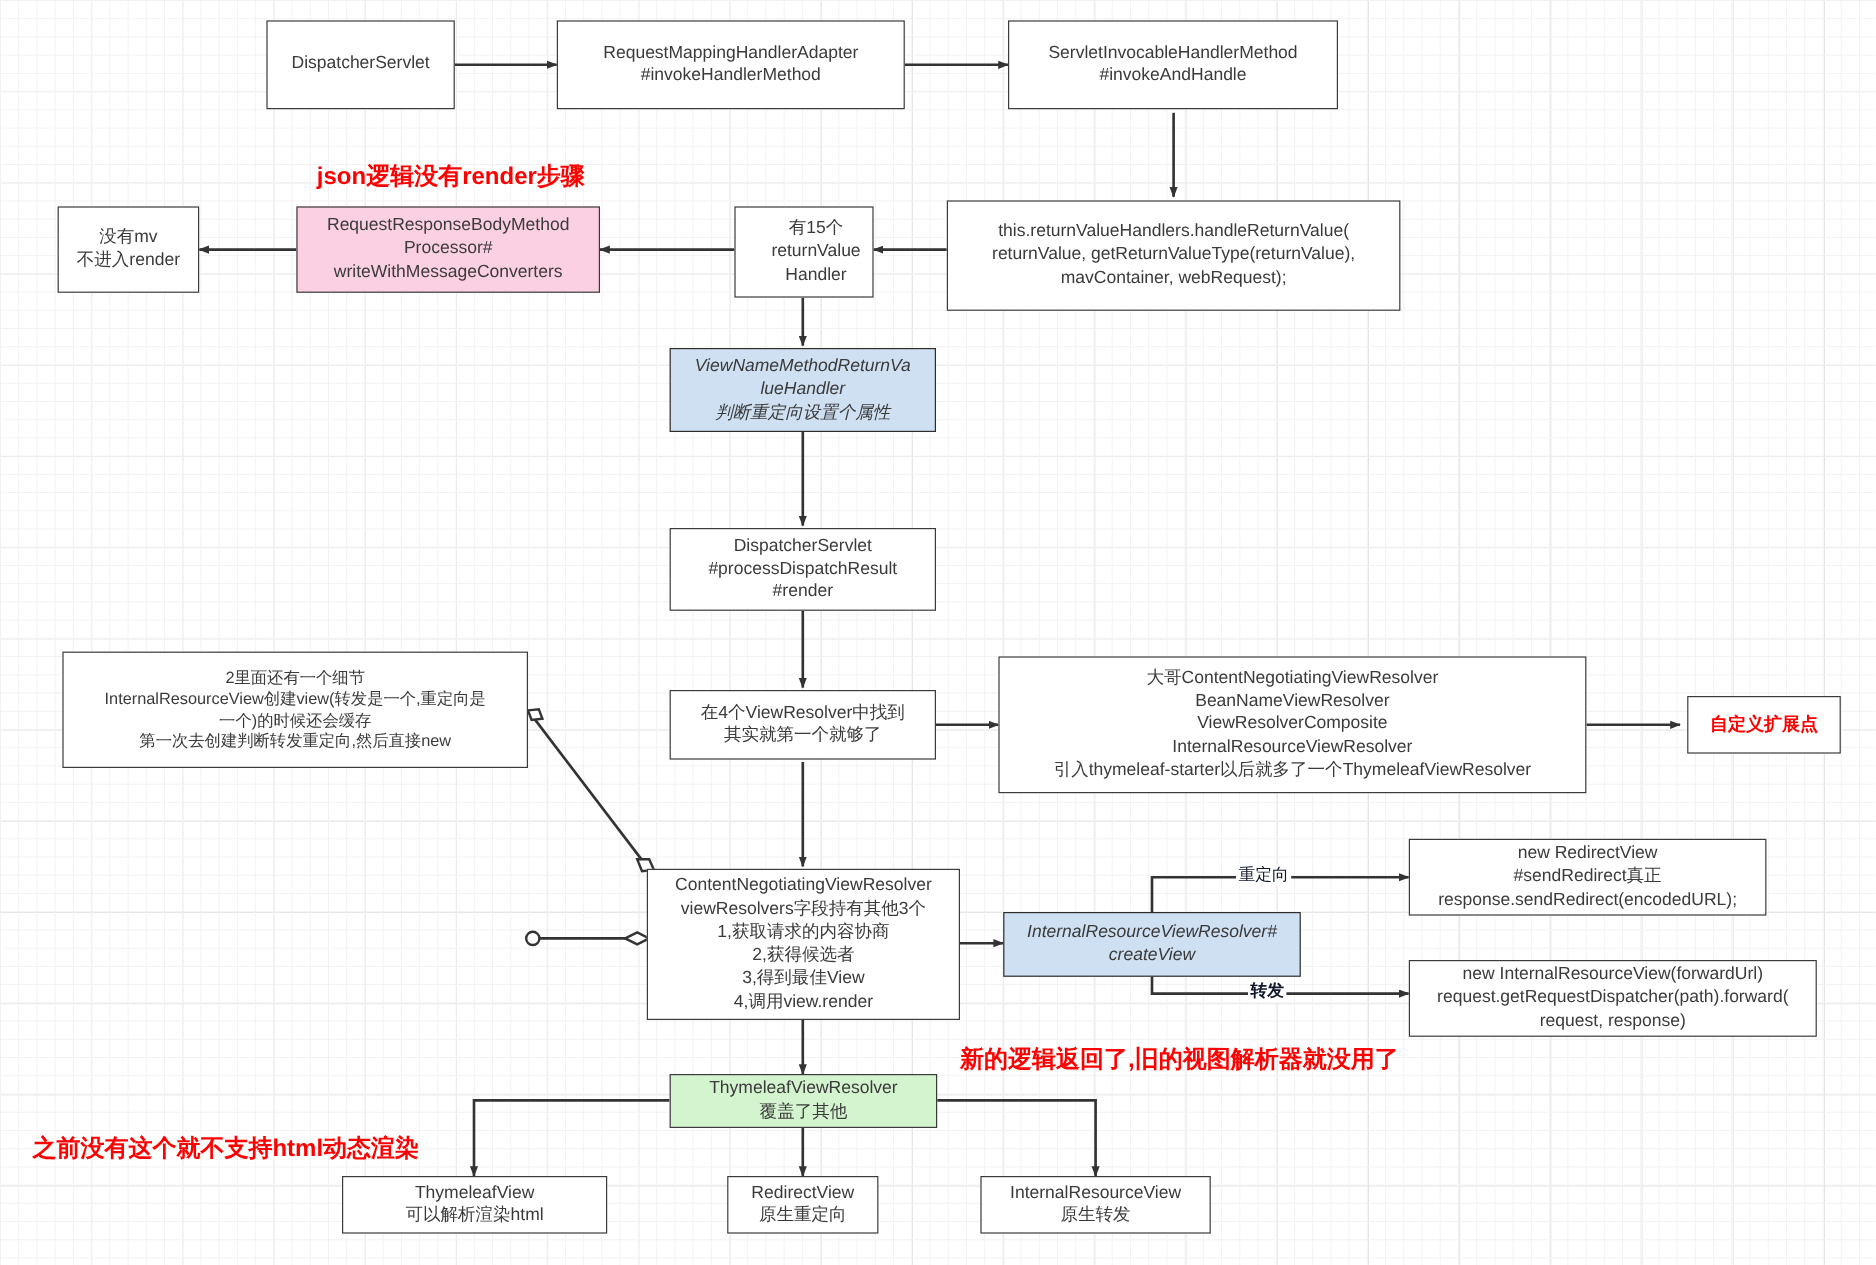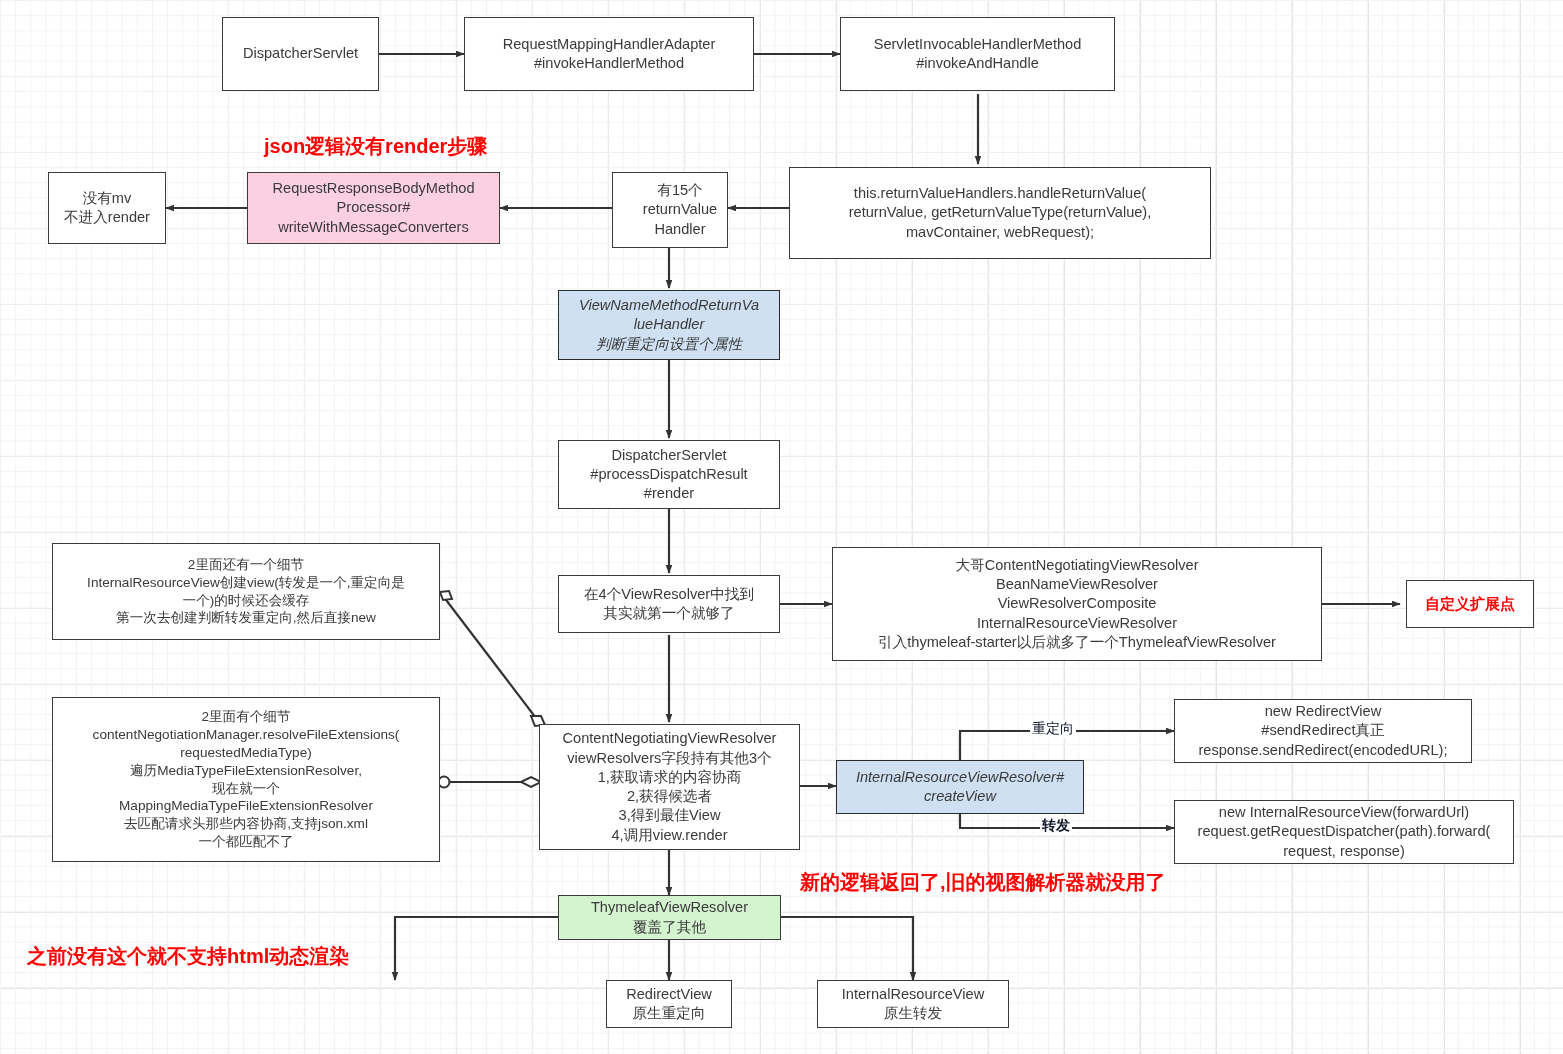--- a/index.html
+++ b/index.html
@@ -113,21 +113,21 @@
 不进入render</div>
 
   <div class="node pink" style="left:247px;top:172px;width:253px;height:72px;">RequestResponseBodyMethod
 Processor#
 writeWithMessageConverters</div>
 
   <div class="node" style="left:612px;top:172px;width:116px;height:76px;padding-left:24px;">有15个
 returnValue
 Handler</div>
 
-  <div class="node" style="left:789px;top:167px;width:422px;height:92px;">this.returnValueHandlers.handleReturnValue(
+  <div class="node" style="left:789px;top:167px;width:378px;height:92px;">this.returnValueHandlers.handleReturnValue(
 returnValue, getReturnValueType(returnValue),
 mavContainer, webRequest);</div>
 
   <div class="node blue" style="left:558px;top:290px;width:222px;height:70px;">ViewNameMethodReturnVa
 lueHandler
 判断重定向设置个属性</div>
 
   <div class="node" style="left:558px;top:440px;width:222px;height:69px;">DispatcherServlet
 #processDispatchResult
 #render</div>
@@ -141,28 +141,20 @@
 InternalResourceViewResolver
 引入thymeleaf-starter以后就多了一个ThymeleafViewResolver</div>
 
   <div class="node redtext" style="left:1406px;top:580px;width:128px;height:48px;">自定义扩展点</div>
 
   <div class="node" style="left:52px;top:543px;width:388px;height:97px;font-size:13.6px;">2里面还有一个细节
 InternalResourceView创建view(转发是一个,重定向是
 一个)的时候还会缓存
 第一次去创建判断转发重定向,然后直接new</div>
 
-  <div class="node" style="left:52px;top:697px;width:388px;height:165px;font-size:13.6px;">2里面有个细节
-contentNegotiationManager.resolveFileExtensions(
-requestedMediaType)
-遍历MediaTypeFileExtensionResolver,
-现在就一个
-MappingMediaTypeFileExtensionResolver
-去匹配请求头那些内容协商,支持json.xml
-一个都匹配不了</div>
 
   <div class="node" style="left:539px;top:724px;width:261px;height:126px;">ContentNegotiatingViewResolver
 viewResolvers字段持有其他3个
 1,获取请求的内容协商
 2,获得候选者
 3,得到最佳View
 4,调用view.render</div>
 
   <div class="node blue" style="left:836px;top:760px;width:248px;height:54px;">InternalResourceViewResolver#
 createView</div>
@@ -179,20 +171,22 @@
 request.getRequestDispatcher(path).forward(
 request, response)</div>
 
   <div class="annot" style="left:800px;top:869px;">新的逻辑返回了,旧的视图解析器就没用了</div>
 
   <div class="annot" style="left:27px;top:943px;">之前没有这个就不支持html动态渲染</div>
 
   <div class="node green" style="left:558px;top:895px;width:223px;height:45px;">ThymeleafViewResolver
 覆盖了其他</div>
 
+  <div class="node" style="left:285px;top:980px;width:221px;height:48px;">ThymeleafView
+可以解析渲染html</div>
 
   <div class="node" style="left:606px;top:980px;width:126px;height:48px;">RedirectView
 原生重定向</div>
 
   <div class="node" style="left:817px;top:980px;width:192px;height:48px;">InternalResourceView
 原生转发</div>
 
 </div>
 
 </body></html>

